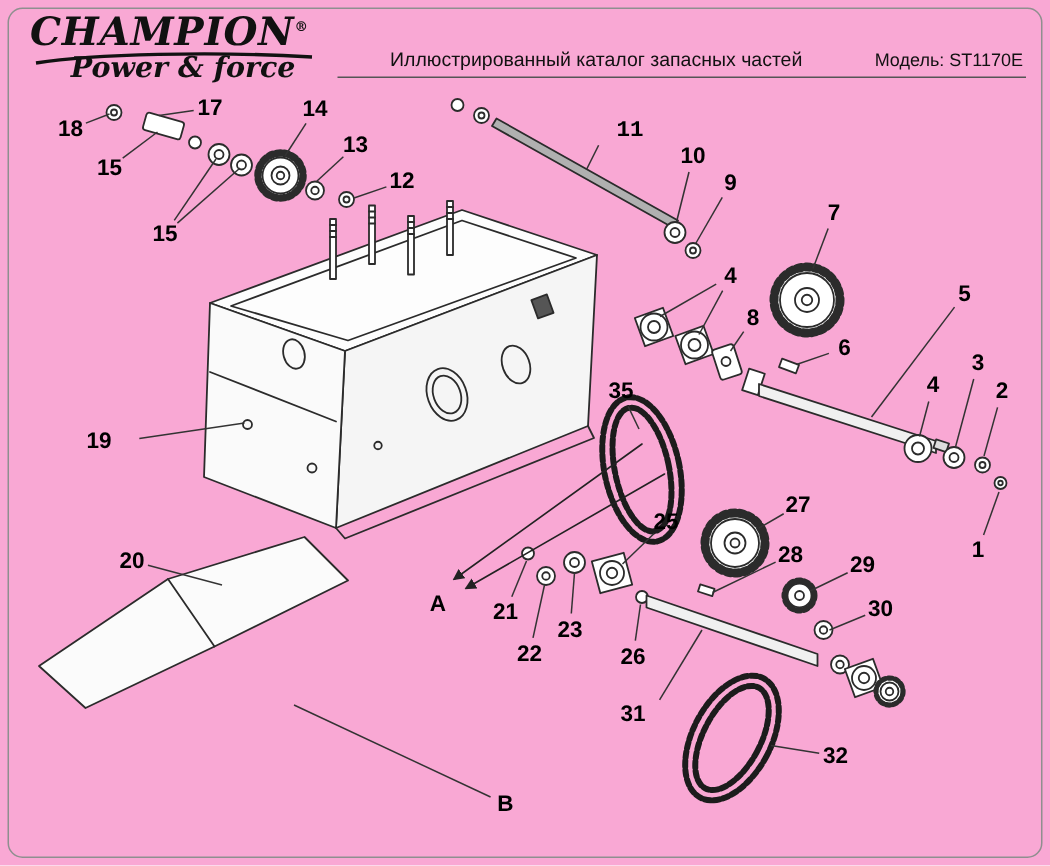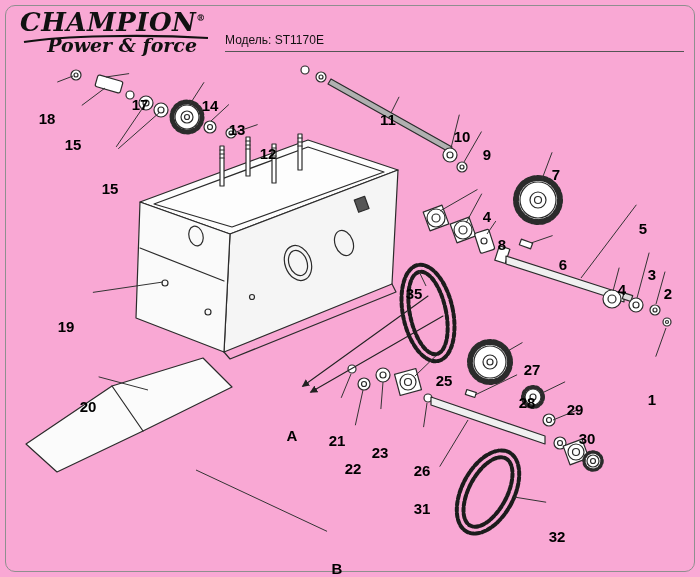--- a/index.html
+++ b/index.html
@@ -13,39 +13,40 @@
   .logo-reg{font-size:9px;vertical-align:super;font-style:normal;}
   .logo-swoosh{position:absolute;left:2px;top:27px;}
   .logo-tagline{font-family:"DejaVu Serif",serif;font-weight:bold;font-style:italic;
                 font-size:19px;text-align:right;margin-top:1px;padding-right:28px;line-height:1;}
   .header-right{flex:1;display:flex;align-items:flex-end;justify-content:space-between;
                 border-bottom:1.2px solid #555;padding-bottom:4px;height:40px;}
   .title{font-size:13px;margin-left:35px;}
   .model{font-size:12px;margin-right:2px;}
   .diagram{position:absolute;inset:0;}
   .diagram svg{position:absolute;left:0;top:0;}
-  #callout-layer{position:absolute;inset:0;margin-top:32px;}
+  #callout-layer{position:absolute;inset:0;}
   .callout{position:absolute;transform:translate(-50%,-50%);
            font:bold 15px "Liberation Sans",sans-serif;color:#000;white-space:nowrap;}
 </style>
 </head>
 <body>
 
 <div class="page">
   <div class="frame"></div>
 
   <div class="header">
     <div class="logo">
       <div class="logo-text"><span>CHAMPION</span><span class="logo-reg">®</span></div>
       <svg class="logo-swoosh" width="190" height="10" viewBox="0 0 190 10">
         <path d="M2,8 C40,2 120,0 186,4" fill="none" stroke="#111" stroke-width="2.2"></path>
       </svg>
       <div class="logo-tagline">Power &amp; force</div>
     </div>
     <div class="header-right">
+      <div class="title">Иллюстрированный каталог запасных частей</div>
       <div class="model">Модель: ST1170E</div>
     </div>
   </div>
 
   <div class="diagram">
 
     <svg id="drawing" width="700" height="577" viewBox="0 0 700 577">
       <defs>
         <marker id="arr" viewBox="0 0 10 10" refX="8" refY="5" markerWidth="7" markerHeight="7" orient="auto">
           <path d="M0,0 L10,5 L0,10 Z" fill="#222"></path>
@@ -239,21 +240,21 @@
       </svg>
 
     <div id="callout-layer">
         <div class="callout" style="left: 47px; top: 86px;">18</div>
         <div class="callout" style="left: 140px; top: 72px;">17</div>
         <div class="callout" style="left: 73px; top: 112px;">15</div>
         <div class="callout" style="left: 110px; top: 156px;">15</div>
         <div class="callout" style="left: 210px; top: 73px;">14</div>
         <div class="callout" style="left: 237px; top: 97px;">13</div>
         <div class="callout" style="left: 268px; top: 121px;">12</div>
-        <div class="callout" style="left: 388px; top: 87px;">11</div>
+        <div class="callout" style="left: 420px; top: 87px; font-family: Liberation Mono, monospace;">11</div>
         <div class="callout" style="left: 462px; top: 104px;">10</div>
         <div class="callout" style="left: 487px; top: 122px;">9</div>
         <div class="callout" style="left: 556px; top: 142px;">7</div>
         <div class="callout" style="left: 487px; top: 184px;">4</div>
         <div class="callout" style="left: 502px; top: 212px;">8</div>
         <div class="callout" style="left: 563px; top: 232px;">6</div>
         <div class="callout" style="left: 643px; top: 196px;">5</div>
         <div class="callout" style="left: 622px; top: 257px;">4</div>
         <div class="callout" style="left: 652px; top: 242px;">3</div>
         <div class="callout" style="left: 668px; top: 261px;">2</div>

